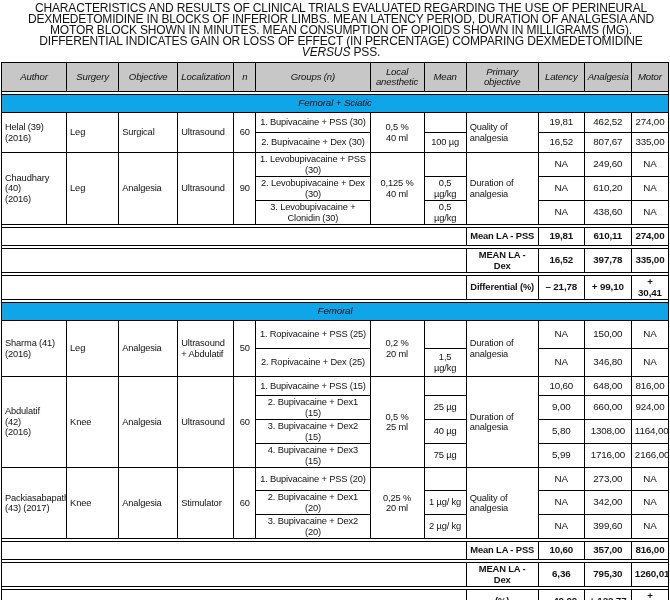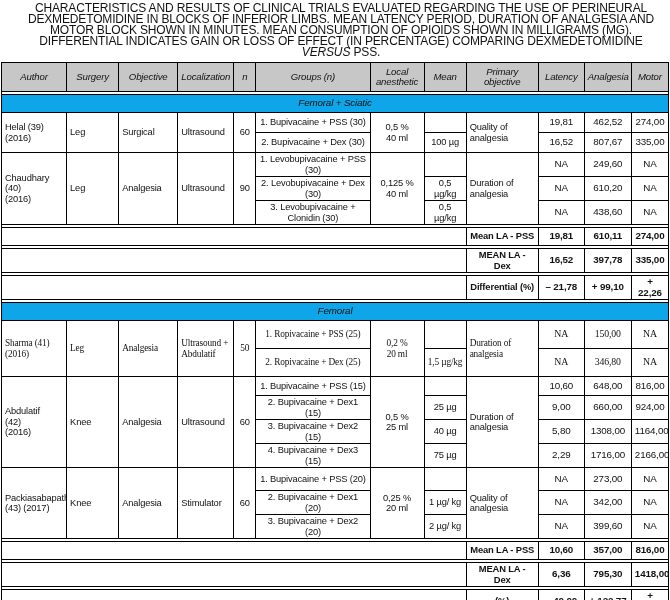--- a/index.html
+++ b/index.html
@@ -21,21 +21,21 @@
   tr.rgap td{border:none; height:2px; padding:0; background:#fff;}
   td.auth,td.txt{text-align:left;}
   td.cen{text-align:center;}
   td.grp{text-align:center;}
   td.num{text-align:center; font-size:9.8px;}
   td.pre{white-space:pre-line;}
   tr.rsum td{height:15px;}
   td.blank{border-top:1px solid #000;border-bottom:1px solid #000;}
   td.slabel{font-weight:700; text-align:center; font-size:9.4px;}
   td.sval{font-weight:700; text-align:center; font-size:9.8px;}
-  tr.r18 td{height:17px;} tr.r22 td{height:21px;} tr.r26 td{height:25px;font-family:Liberation Serif, serif;}
+  tr.r18 td{height:17px;} tr.r22 td{height:21px;} tr.r26 td{height:25px;}
   tr.r17 td{height:16px;} tr.r20 td{height:20px;}
 </style>
 </head>
 <body>
 
 <div class="page">
 
   <div class="caption"><span>CHARACTERISTICS AND RESULTS OF CLINICAL TRIALS EVALUATED REGARDING THE USE OF PERINEURAL DEXMEDETOMIDINE IN BLOCKS OF INFERIOR LIMBS. MEAN LATENCY PERIOD, DURATION OF ANALGESIA AND MOTOR BLOCK SHOWN IN MINUTES. MEAN CONSUMPTION OF OPIOIDS SHOWN IN MILLIGRAMS (MG). DIFFERENTIAL INDICATES GAIN OR LOSS OF EFFECT (IN PERCENTAGE) COMPARING DEXMEDETOMIDINE </span><span class="vs">VERSUS</span><span> PSS.</span></div>
 
   <table>
@@ -154,21 +154,21 @@
         <td class="sval">335,00</td>
       </tr>
       <tr class="rgap">
           <td colspan="12"></td>
         </tr>
       <tr class="rsum">
         <td class="blank" colspan="8"></td>
         <td class="slabel">Differential (%)</td>
         <td class="sval">– 21,78</td>
         <td class="sval">+ 99,10</td>
-        <td class="sval">+ 22,26</td>
+        <td class="sval">+ 30,41</td>
       </tr>
       <tr class="rgap">
           <td colspan="12"></td>
         </tr>
 
       <tr class="rsec">
           <td colspan="12">Femoral</td>
         </tr>
 
       <tr class="r26">
@@ -222,21 +222,21 @@
       <tr class="r17">
         <td class="grp">3. Bupivacaine + Dex2 (15)</td>
         <td class="cen">40 µg</td>
         <td class="num">5,80</td>
         <td class="num">1308,00</td>
         <td class="num">1164,00</td>
       </tr>
       <tr class="r17">
         <td class="grp">4. Bupivacaine + Dex3 (15)</td>
         <td class="cen">75 µg</td>
-        <td class="num">2,29</td>
+        <td class="num">5,99</td>
         <td class="num">1716,00</td>
         <td class="num">2166,00</td>
       </tr>
 
       <tr class="r20">
         <td class="auth pre" rowspan="3">Packiasabapathy
 (43) (2017)</td>
         <td class="txt" rowspan="3">Knee</td>
         <td class="txt" rowspan="3">Analgesia</td>
         <td class="txt" rowspan="3">Stimulator</td>
@@ -276,21 +276,21 @@
         <td class="sval">816,00</td>
       </tr>
       <tr class="rgap">
           <td colspan="12"></td>
         </tr>
       <tr class="rsum">
         <td class="blank" colspan="8"></td>
         <td class="slabel">MEAN LA - Dex</td>
         <td class="sval">6,36</td>
         <td class="sval">795,30</td>
-        <td class="sval">1418,00</td>
+        <td class="sval">1260,01</td>
       </tr>
       <tr class="rgap">
           <td colspan="12"></td>
         </tr>
       <tr class="rsum">
         <td class="blank" colspan="8"></td>
         <td class="slabel">(%)</td>
         <td class="sval">– 40,00</td>
         <td class="sval">+ 122,77</td>
         <td class="sval">+ 73,00</td>

